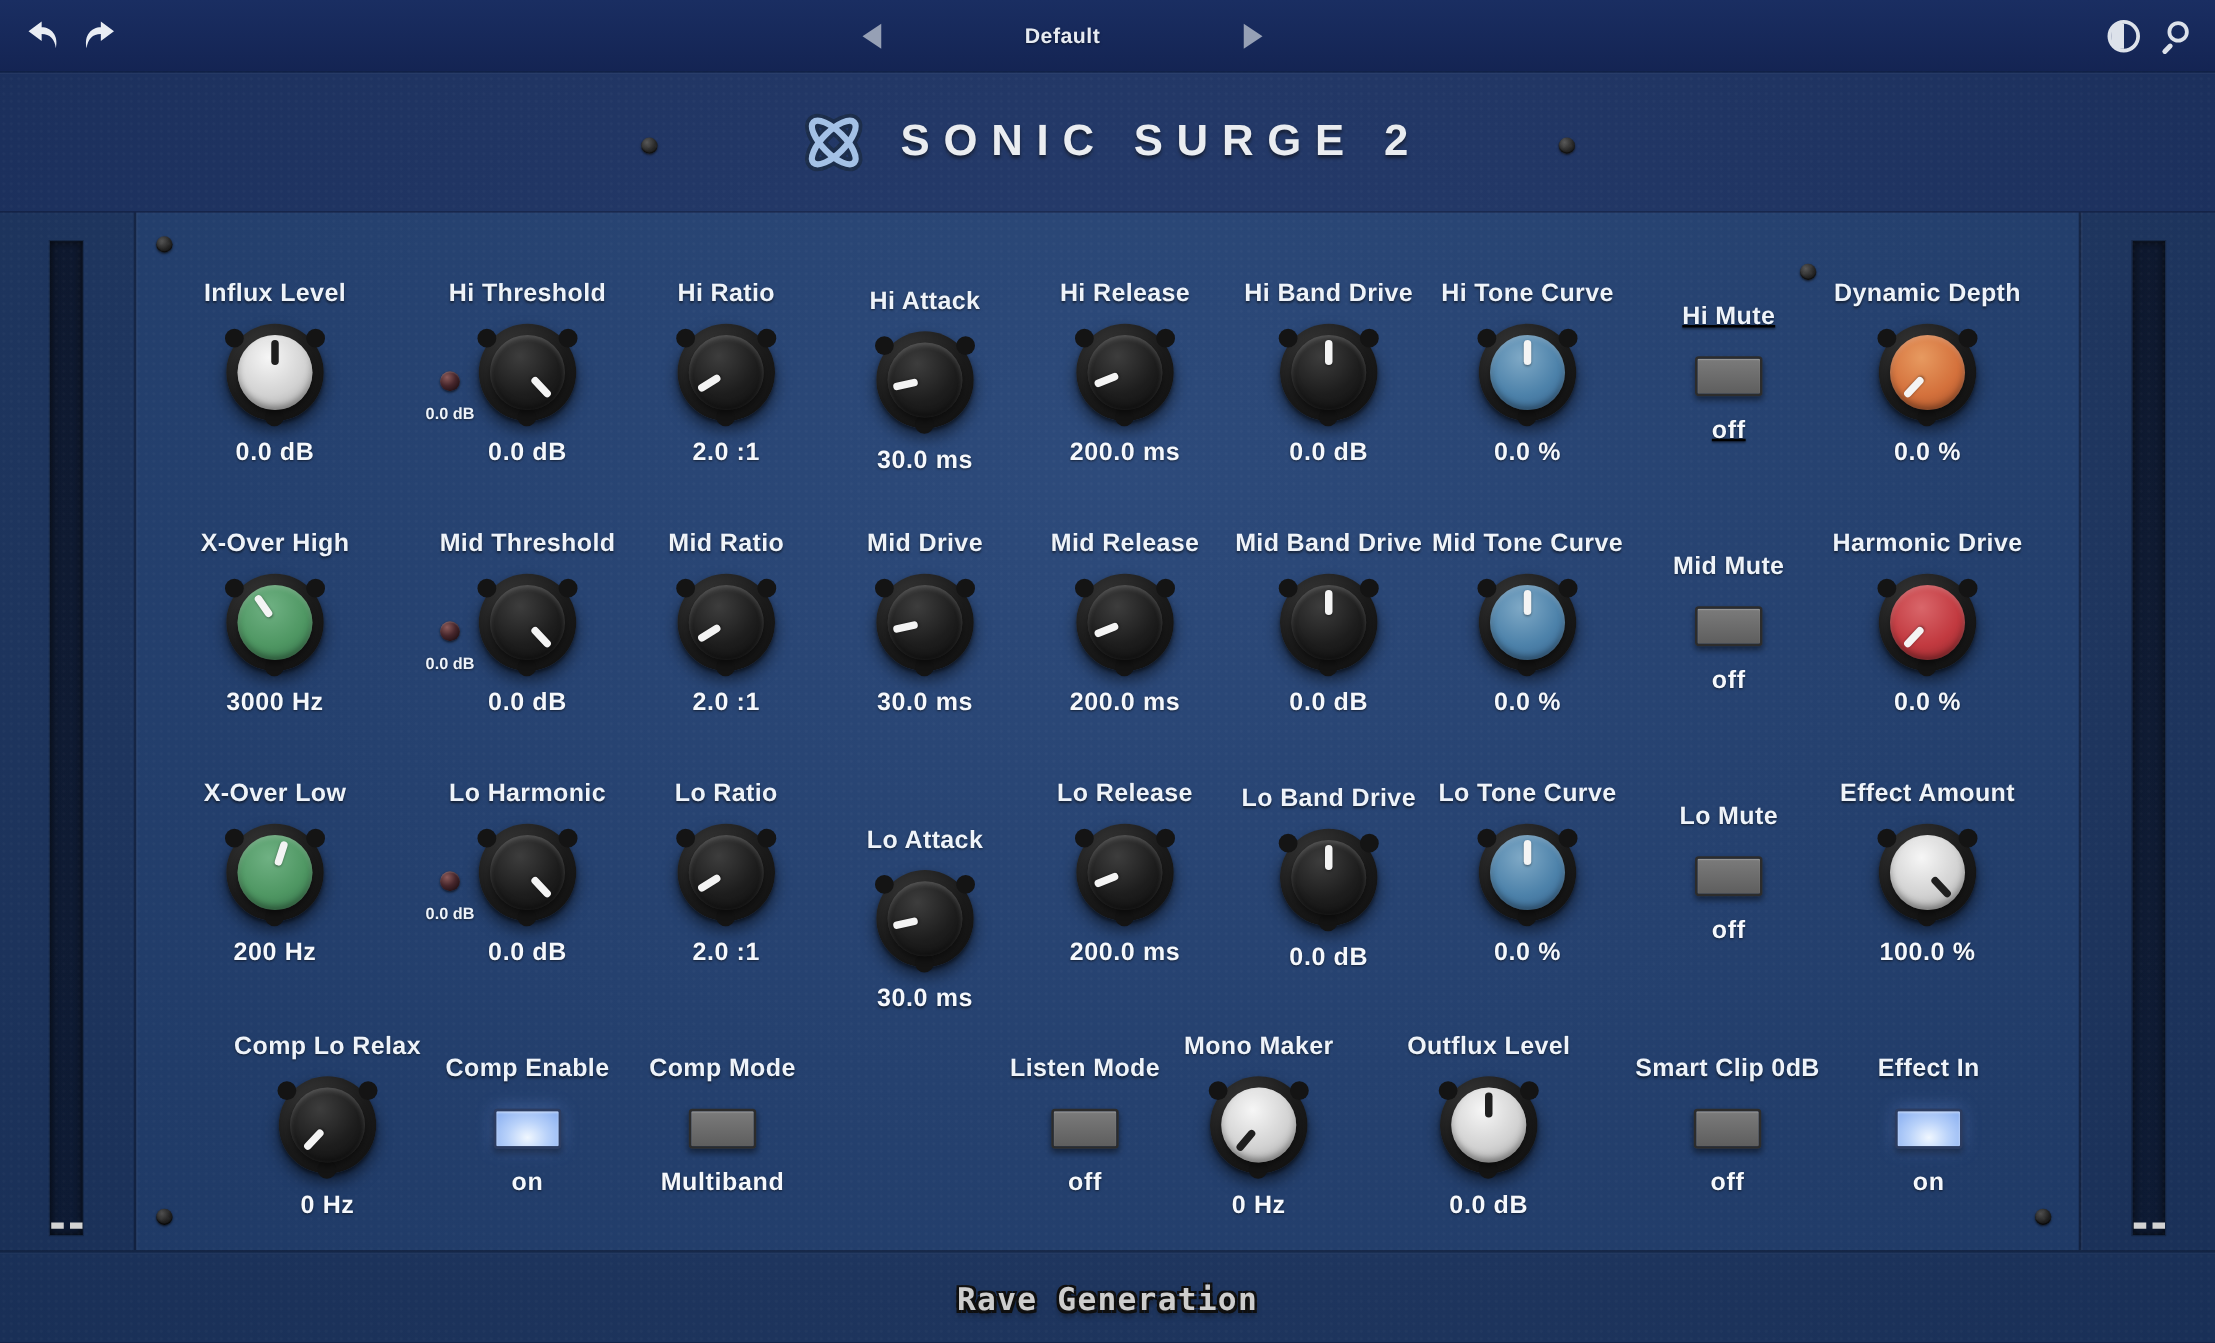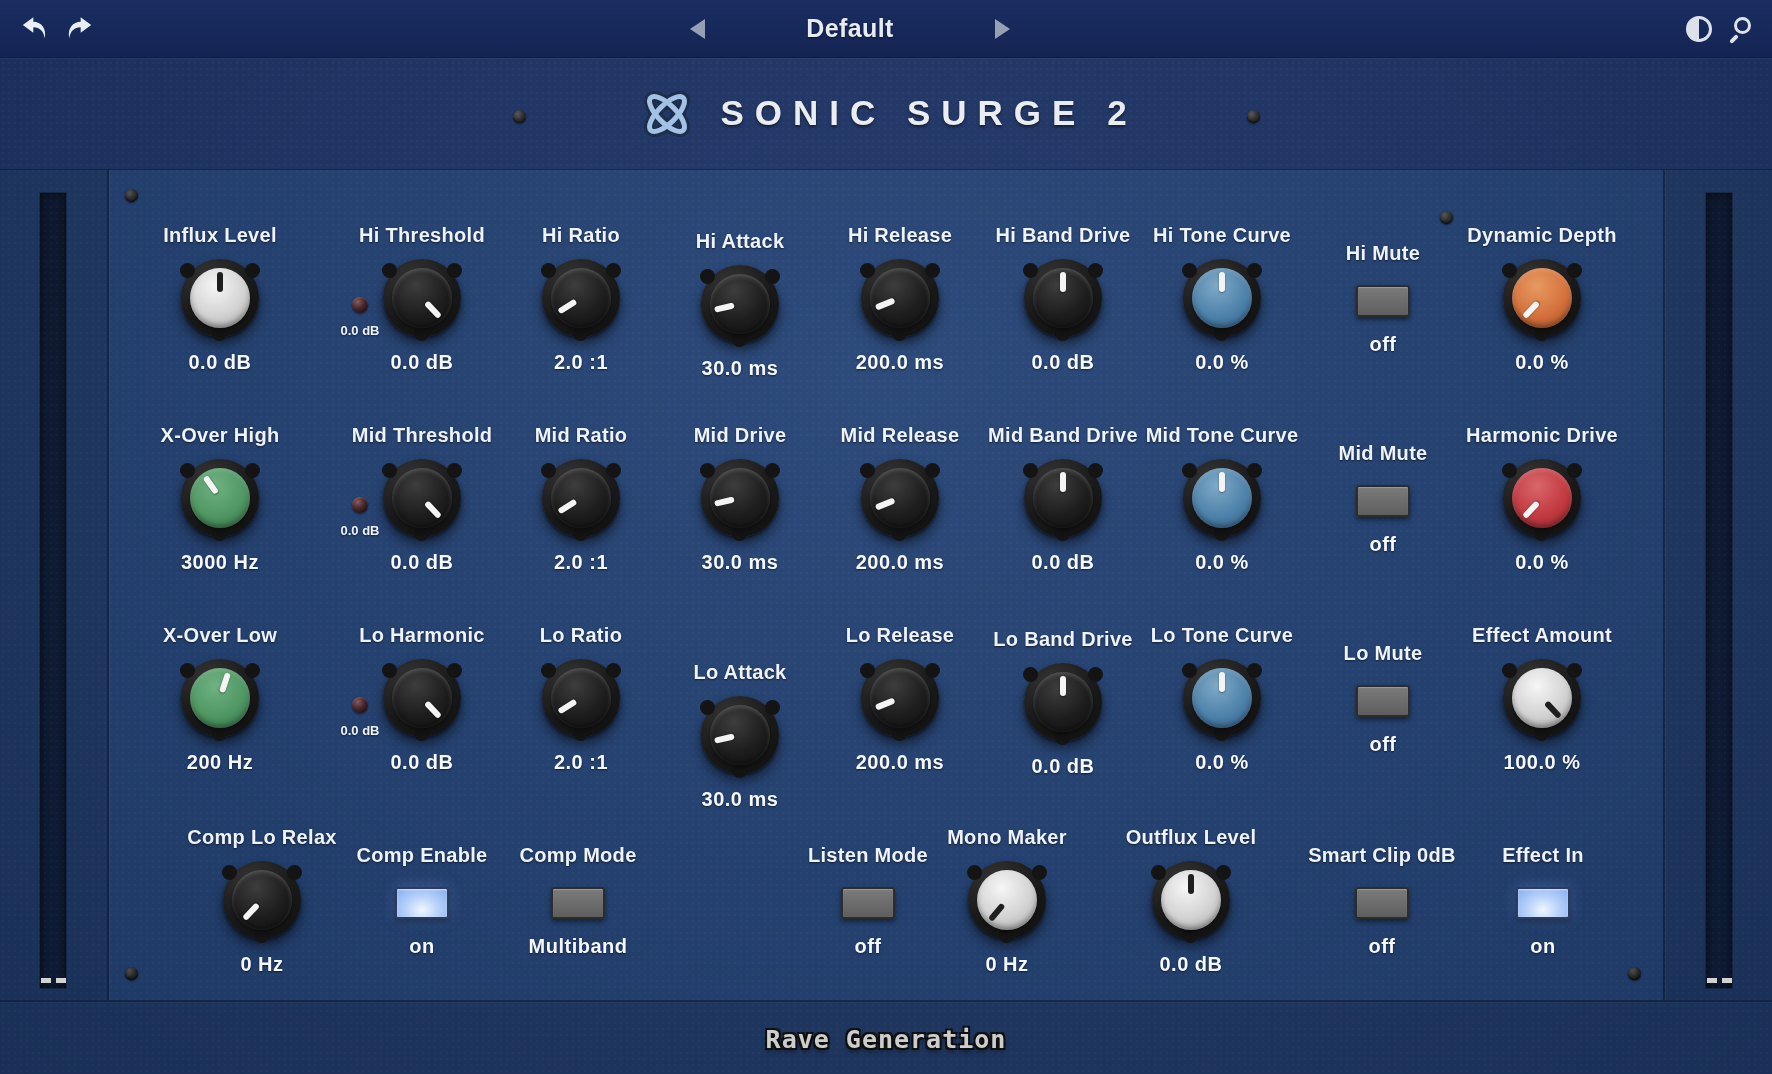--- a/index.html
+++ b/index.html
@@ -17,21 +17,21 @@
       background:linear-gradient(#1a2e62,#142453);border-bottom:1px solid #0d1c40;
       box-shadow:0 1px 0 rgba(255,255,255,.05);}
   .histbtns{position:absolute;left:16px;top:11px;display:flex;gap:10px;}
   .iconbtn{width:36px;height:36px;display:flex;align-items:center;justify-content:center;cursor:pointer;}
   .iconbtn svg{fill:#e9edf4;}
   .presetbar{position:absolute;left:690px;top:0;width:320px;height:57px;
       display:flex;align-items:center;justify-content:space-between;}
   .tri{width:0;height:0;cursor:pointer;}
   .tri.left{border-top:10px solid transparent;border-bottom:10px solid transparent;border-right:15px solid #96a0b5;}
   .tri.right{border-top:10px solid transparent;border-bottom:10px solid transparent;border-left:15px solid #96a0b5;}
-  .presetname{color:#e7ebf2;font-size:25px;font-weight:bold;letter-spacing:.4px;cursor:pointer;
+  .presetname{color:#e7ebf2;font-size:17px;font-weight:bold;letter-spacing:.4px;cursor:pointer;
       text-shadow:0 1px 2px rgba(0,0,0,.5);}
   .toprights{position:absolute;right:16px;top:0;height:57px;display:flex;align-items:center;gap:16px;}
   .contrast{width:26px;height:26px;border-radius:50%;border:3px solid #dde2ea;box-sizing:border-box;
       background:linear-gradient(to right,#dde2ea 0 50%,transparent 50%);cursor:pointer;}
   .magwrap{position:relative;width:28px;height:28px;cursor:pointer;}
   .mag{position:absolute;left:6px;top:2px;width:17px;height:17px;border-radius:50%;border:3px solid #dde2ea;box-sizing:border-box;}
   .mag::after{content:"";position:absolute;left:-5px;top:14px;width:4px;height:10px;background:#dde2ea;
       transform:rotate(45deg);border-radius:2px;}
 
   
@@ -217,21 +217,21 @@
           <div class="knob " style="--a:0deg">
             <div class="tab t1"></div>
             <div class="tab t2"></div>
             <div class="tab t3"></div>
             <div class="face blue"></div>
             <div class="ptr"></div>
           </div>
         </div>
         <div class="ctl-value">0.0 %</div>
       </div>
-      <div class="cell toggle-cell" style="left: 1288px; top: 241px;">
+      <div class="cell toggle-cell" style="left: 1288px; top: 241px; text-decoration: underline;">
         <div class="ctl-label">Hi Mute</div>
         <div class="toggle "></div>
         <div class="ctl-value">off</div>
       </div>
       <div class="cell" style="left: 1447px; top: 223px;">
         <div class="ctl-label">Dynamic Depth</div>
         <div class="knob-row">
 
           <div class="knob " style="--a:-137deg">
             <div class="tab t1"></div>

